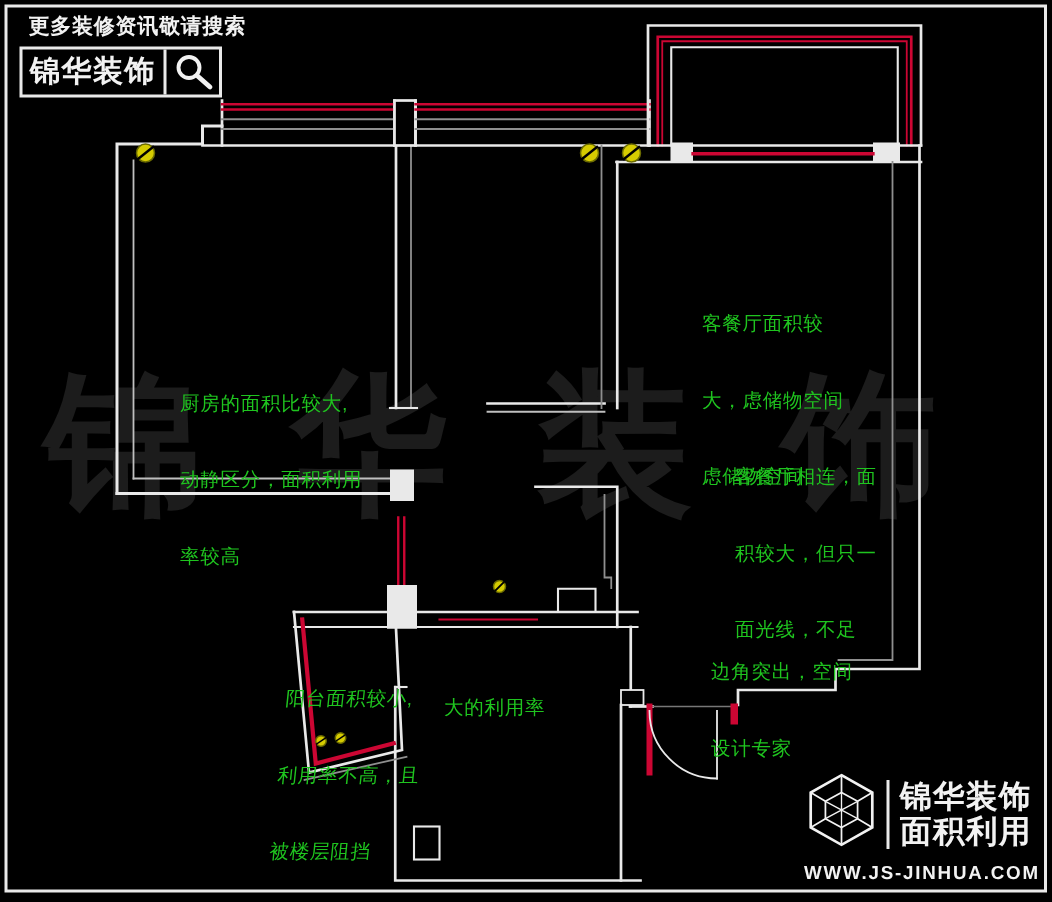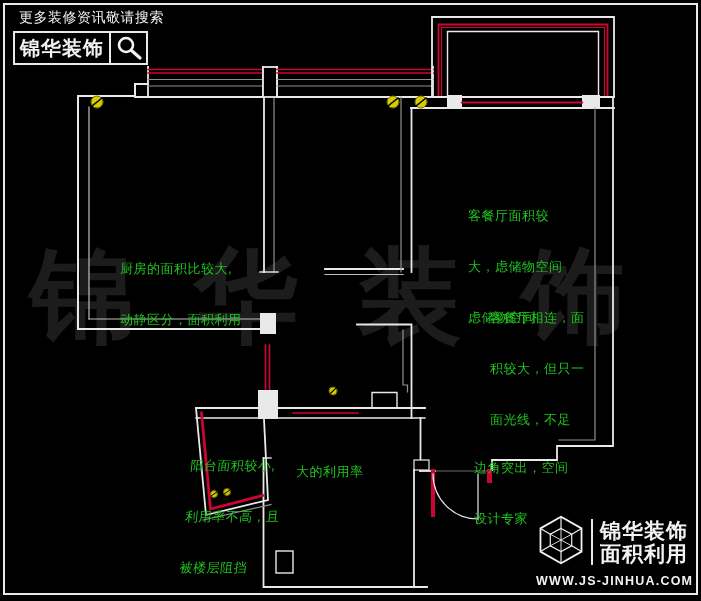--- a/index.html
+++ b/index.html
@@ -11,21 +11,21 @@
     color:#1c1c1c;letter-spacing:60px;white-space:nowrap;z-index:1;
     font-family:"Liberation Serif",serif;}
   
   #plan{left:0;top:0;z-index:2;}
   
   .note{z-index:3;color:#1fc41f;font-size:13px;line-height:17px;
     letter-spacing:0.5px;white-space:pre;}
   #note-balcony{transform:skewX(-6deg);}
   
   #header{left:13px;top:9px;z-index:4;color:#f2f2f2;}
-  #tagline{font-size:14px;font-weight:normal;letter-spacing:0.5px;margin:0 0 4px 6px;text-align:right;}
+  #tagline{font-size:14px;font-weight:bold;letter-spacing:0.5px;margin:0 0 4px 6px;text-align:right;}
   #logo-box{width:131px;height:30px;border:2px solid #e9e9e9;display:flex;align-items:center;}
   #logo-brand{font-size:20px;font-weight:bold;padding:0 5px;letter-spacing:1px;
      border-right:2px solid #e9e9e9;height:30px;line-height:30px;}
   #logo-search{flex:1;display:flex;align-items:center;justify-content:center;}
   
   #footer{left:536px;top:514px;width:156px;z-index:4;color:#f2f2f2;}
   #footer-row{display:flex;align-items:center;}
   #footer-divider{width:2px;height:46px;background:#e9e9e9;margin:0 7px 0 5px;}
   .footer-brand-line{font-size:21px;font-weight:bold;line-height:23px;letter-spacing:1px;white-space:nowrap;}
   #footer-site{font-size:12.5px;font-weight:bold;letter-spacing:1.2px;margin-top:4px;text-align:right;white-space:nowrap;}
@@ -161,32 +161,33 @@
           <circle cx="227" cy="492" r="3.5" fill="#d6cc00" stroke="#6b6b00" stroke-width="1"></circle>
           <path d="M224,494 L230,490" stroke="#000" stroke-width="1"></path>
         </g>
     </g>
   </g>
 </svg>
 
 <div class="abs note" style="left:120px;top:226px">
   <div>厨房的面积比较大,</div>
   <div>动静区分，面积利用</div>
+  <div>率较高</div>
 </div>
 <div class="abs note" style="left:468px;top:173px">
   <div>客餐厅面积较</div>
   <div>大，虑储物空间</div>
   <div>虑储物空间</div>
 </div>
 <div class="abs note" style="left:490px;top:275px">
   <div>客餐厅相连，面</div>
   <div>积较大，但只一</div>
   <div>面光线，不足</div>
 </div>
-<div class="abs note" style="left:474px;top:425px">
+<div class="abs note" style="left:474px;top:405px">
   <div>边角突出，空间</div>
   <div>设计专家</div>
 </div>
 <div class="abs note" id="note-balcony" style="left:186px;top:423px">
   <div>阳台面积较小,</div>
   <div>利用率不高，且</div>
   <div>被楼层阻挡</div>
 </div>
 <div class="abs note" style="left:296px;top:429px">
   <div>大的利用率</div>

